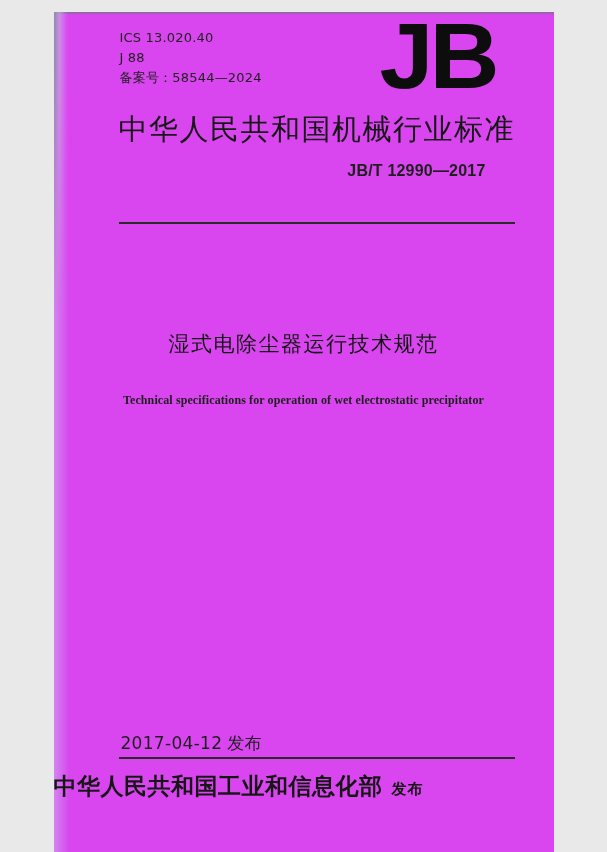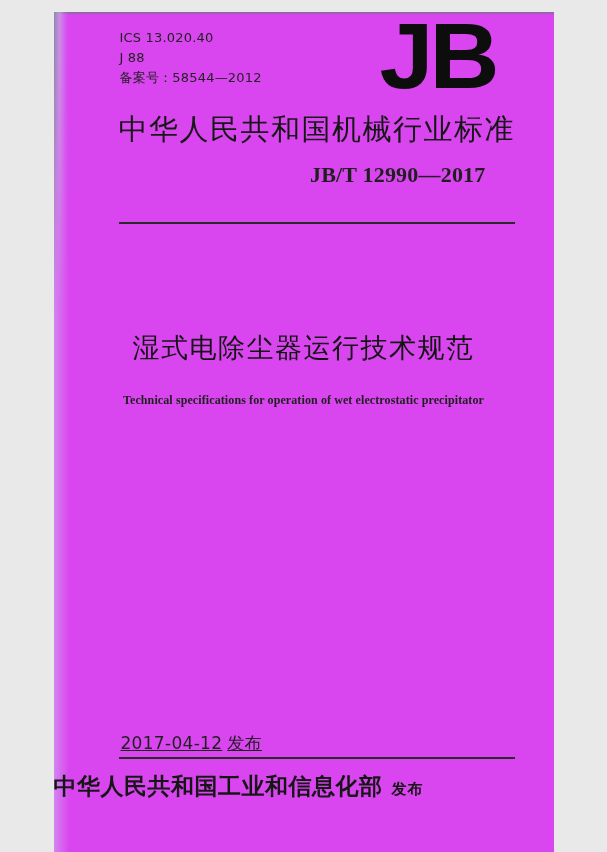--- a/index.html
+++ b/index.html
@@ -40,65 +40,65 @@
   }
   .header-title{
     position:absolute;left:65px;right:40px;top:98px;
     font-size:29px;font-weight:500;
     text-align:justify;text-align-last:justify;
     word-break:keep-all;white-space:nowrap;
     color:#171717;
   }
   .standard-no{
     position:absolute;right:68px;top:150px;
-    font-family:Liberation Serif, serif;
-    font-weight:bold;font-size:22px;letter-spacing:0.2px;
+    font-family:Liberation Sans, sans-serif;
+    font-weight:bold;font-size:16px;letter-spacing:0.2px;
   }
   .rule{
     position:absolute;left:65px;right:39px;height:0;
     border:none;border-top:2px solid #2a2a2a;margin:0;
   }
   .rule-top{top:210px;}
   .rule-bottom{top:745px;}
   .main-title{
     position:absolute;left:0;right:0;top:318px;
-    text-align:center;font-size:27px;font-weight:500;
+    text-align:center;font-size:21px;font-weight:500;
     letter-spacing:1.5px;color:#141414;
   }
   .sub-title{
     position:absolute;left:0;right:0;top:381px;
     text-align:center;
     font-family:"Liberation Serif",serif;
     font-weight:bold;font-size:12px;letter-spacing:0.1px;
   }
   .date-row{
     position:absolute;left:67px;right:42px;top:720px;
     display:flex;justify-content:space-between;
-    font-size:17px;font-weight:500;letter-spacing:0.3px;text-decoration:underline;
+    font-size:17px;font-weight:500;letter-spacing:0.3px;
   }
   .date-group .label{margin-left:5px;}
   .publisher{
     position:absolute;left:0;right:0;top:759px;
     text-align:left;font-size:23px;font-weight:bold;
     letter-spacing:0.5px;color:#161616;white-space:nowrap;
   }
   .publisher .suffix{font-size:15px;margin-left:9px;letter-spacing:1px;}
 </style>
 </head>
 <body>
 
 <div class="page">
   <div class="edge-top"></div>
   <div class="edge-left-tint"></div>
   <div class="edge-left-shadow"></div>
 
   <div class="meta">
     <div>ICS 13.020.40</div>
     <div>J 88</div>
-    <div>备案号：58544—2012</div>
+    <div>备案号：58544—2024</div>
   </div>
 
   <div class="logo">JB</div>
 
   <div class="header-title">中华人民共和国机械行业标准</div>
 
   <div class="standard-no">JB/T 12990—2017</div>
 
   <hr class="rule rule-top">
 

